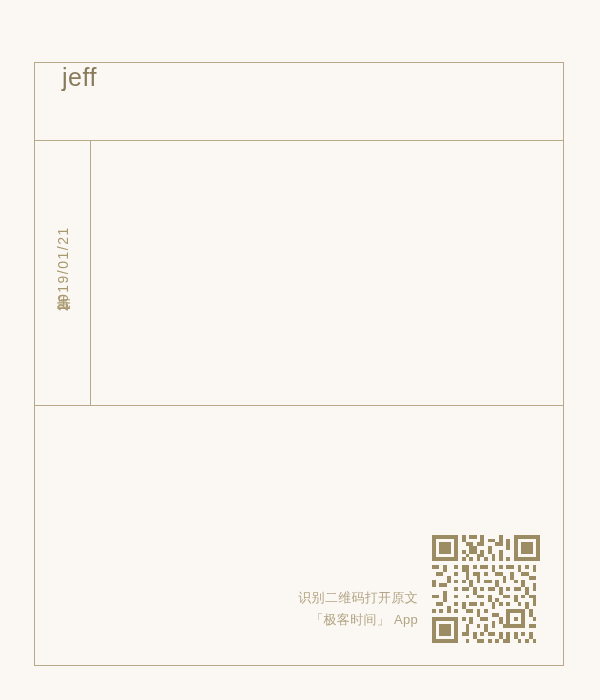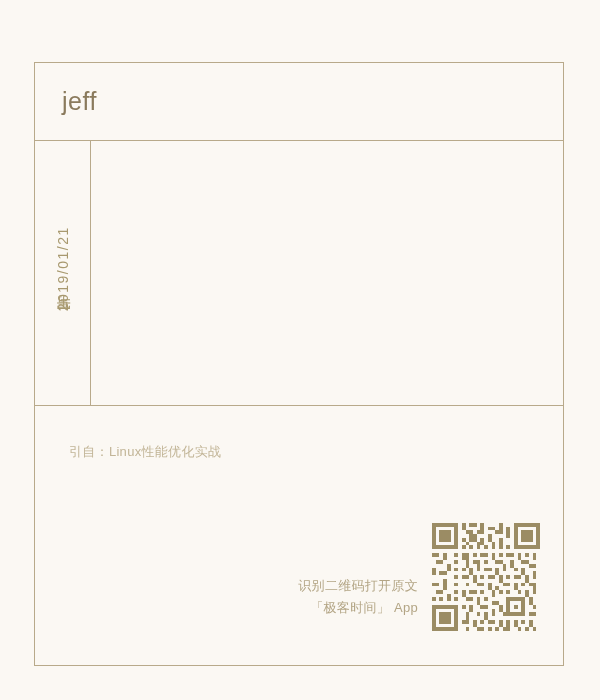--- a/index.html
+++ b/index.html
@@ -21,21 +21,21 @@
     height: 604px;
     border: 1px solid #b8a98a;
     box-sizing: border-box;
     background: #fbf8f3;
   }
   .header {
     height: 78px;
     border-bottom: 1px solid #b8a98a;
     box-sizing: border-box;
     display: flex;
-    align-items: center;
+    align-items: flex-start;
   }
   .author {
     font-size: 25px;
     color: #8a7a5c;
     padding-left: 27px;
     letter-spacing: 0.5px;
     font-weight: 400;
   }
   .body-row {
     display: flex;
@@ -76,21 +76,21 @@
     padding: 33px 0 0 34px;
   }
   .cite-line {
     font-size: 13px;
     color: #c2b597;
     line-height: 25px;
     letter-spacing: 0.3px;
   }
   .footer {
     position: absolute;
-    bottom: 14px;
+    bottom: 2px;
     left: 0;
     right: 0;
     height: 130px;
   }
   .qr {
     position: absolute;
     right: 23px;
     bottom: 20px;
     width: 108px;
     height: 108px;
@@ -118,21 +118,20 @@
     <div class="author">jeff</div>
   </div>
 
   <div class="body-row">
     <div class="date-col">
       <div class="date-text">写于 2019/01/21</div>
     </div>
   </div>
 
   <div class="cite">
-    <div class="cite-line">引自：Linux性能优化实战</div>
   </div>
 
   <div class="footer">
     <div class="footer-text">
       <div class="footer-line">识别二维码打开原文</div>
       <div class="footer-line">「极客时间」 App</div>
     </div>
     <div class="qr">
       <svg viewBox="0 0 29 29" width="108" height="108" shape-rendering="crispEdges" aria-hidden="true">
         <rect width="29" height="29" fill="#fbf8f3"></rect>

